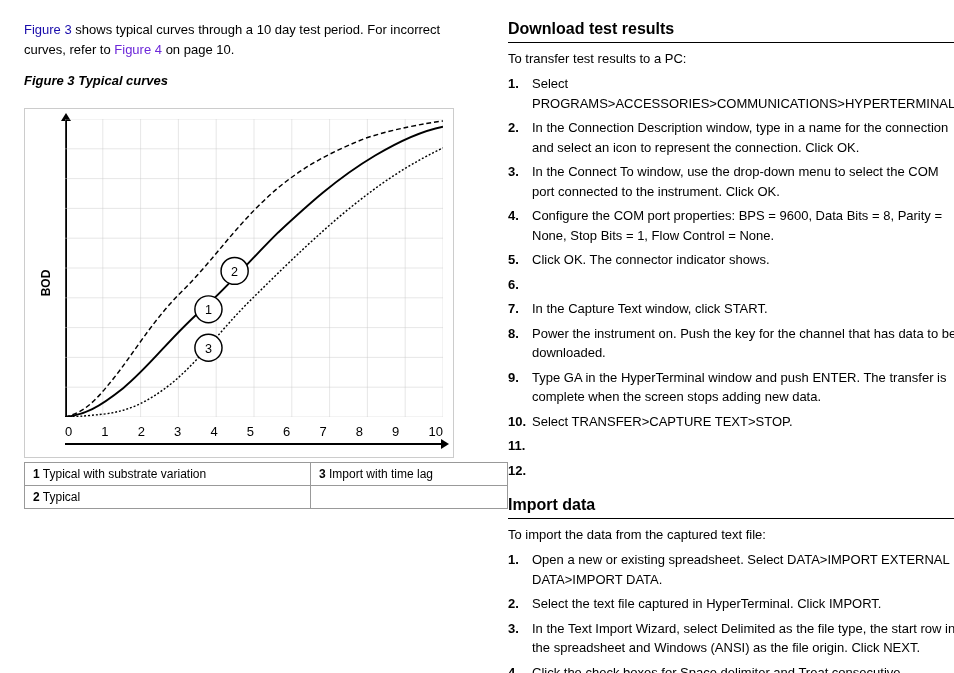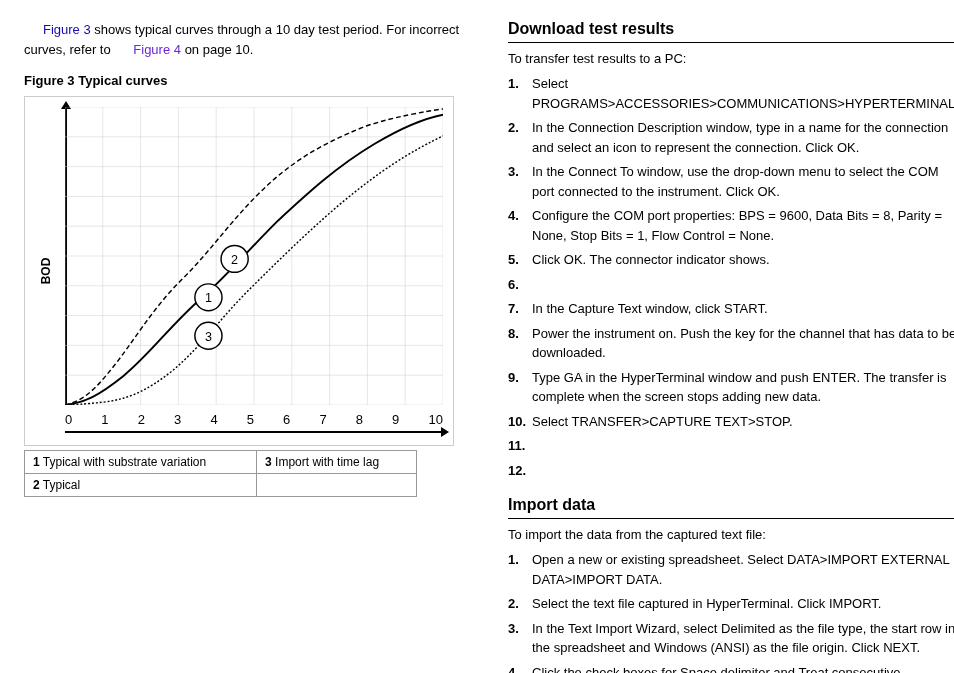--- a/index.html
+++ b/index.html
@@ -24,26 +24,26 @@
       flex: 1;
     }
     .intro-text {
       font-size: 13px;
       line-height: 1.5;
       margin-bottom: 14px;
     }
     .intro-text a {
       color: #1a0dab;
       text-decoration: none;
-      margin-left: 19px;
     }
     .figure-label {
       font-size: 13px;
       font-weight: bold;
-      margin-bottom: 8px;
+      margin-bottom: 20px;
+      font-style: italic;
     }
     .chart-container {
       position: relative;
       width: 430px;
       height: 350px;
       border: 1px solid #ccc;
       background: #fff;
     }
     .y-axis-label {
       position: absolute;
@@ -81,21 +81,21 @@
     .y-axis-arrow::before {
       content: '';
       position: absolute;
       top: -6px;
       left: -4px;
       border-left: 5px solid transparent;
       border-right: 5px solid transparent;
       border-bottom: 8px solid #000;
     }
     .legend-table {
-      width: 393px;
+      width: 484px;
       border-collapse: collapse;
       border: 1px solid #999;
       margin-top: 4px;
       font-size: 12px;
     }
     .legend-table td {
       border: 1px solid #999;
       padding: 4px 8px;
       vertical-align: top;
     }

